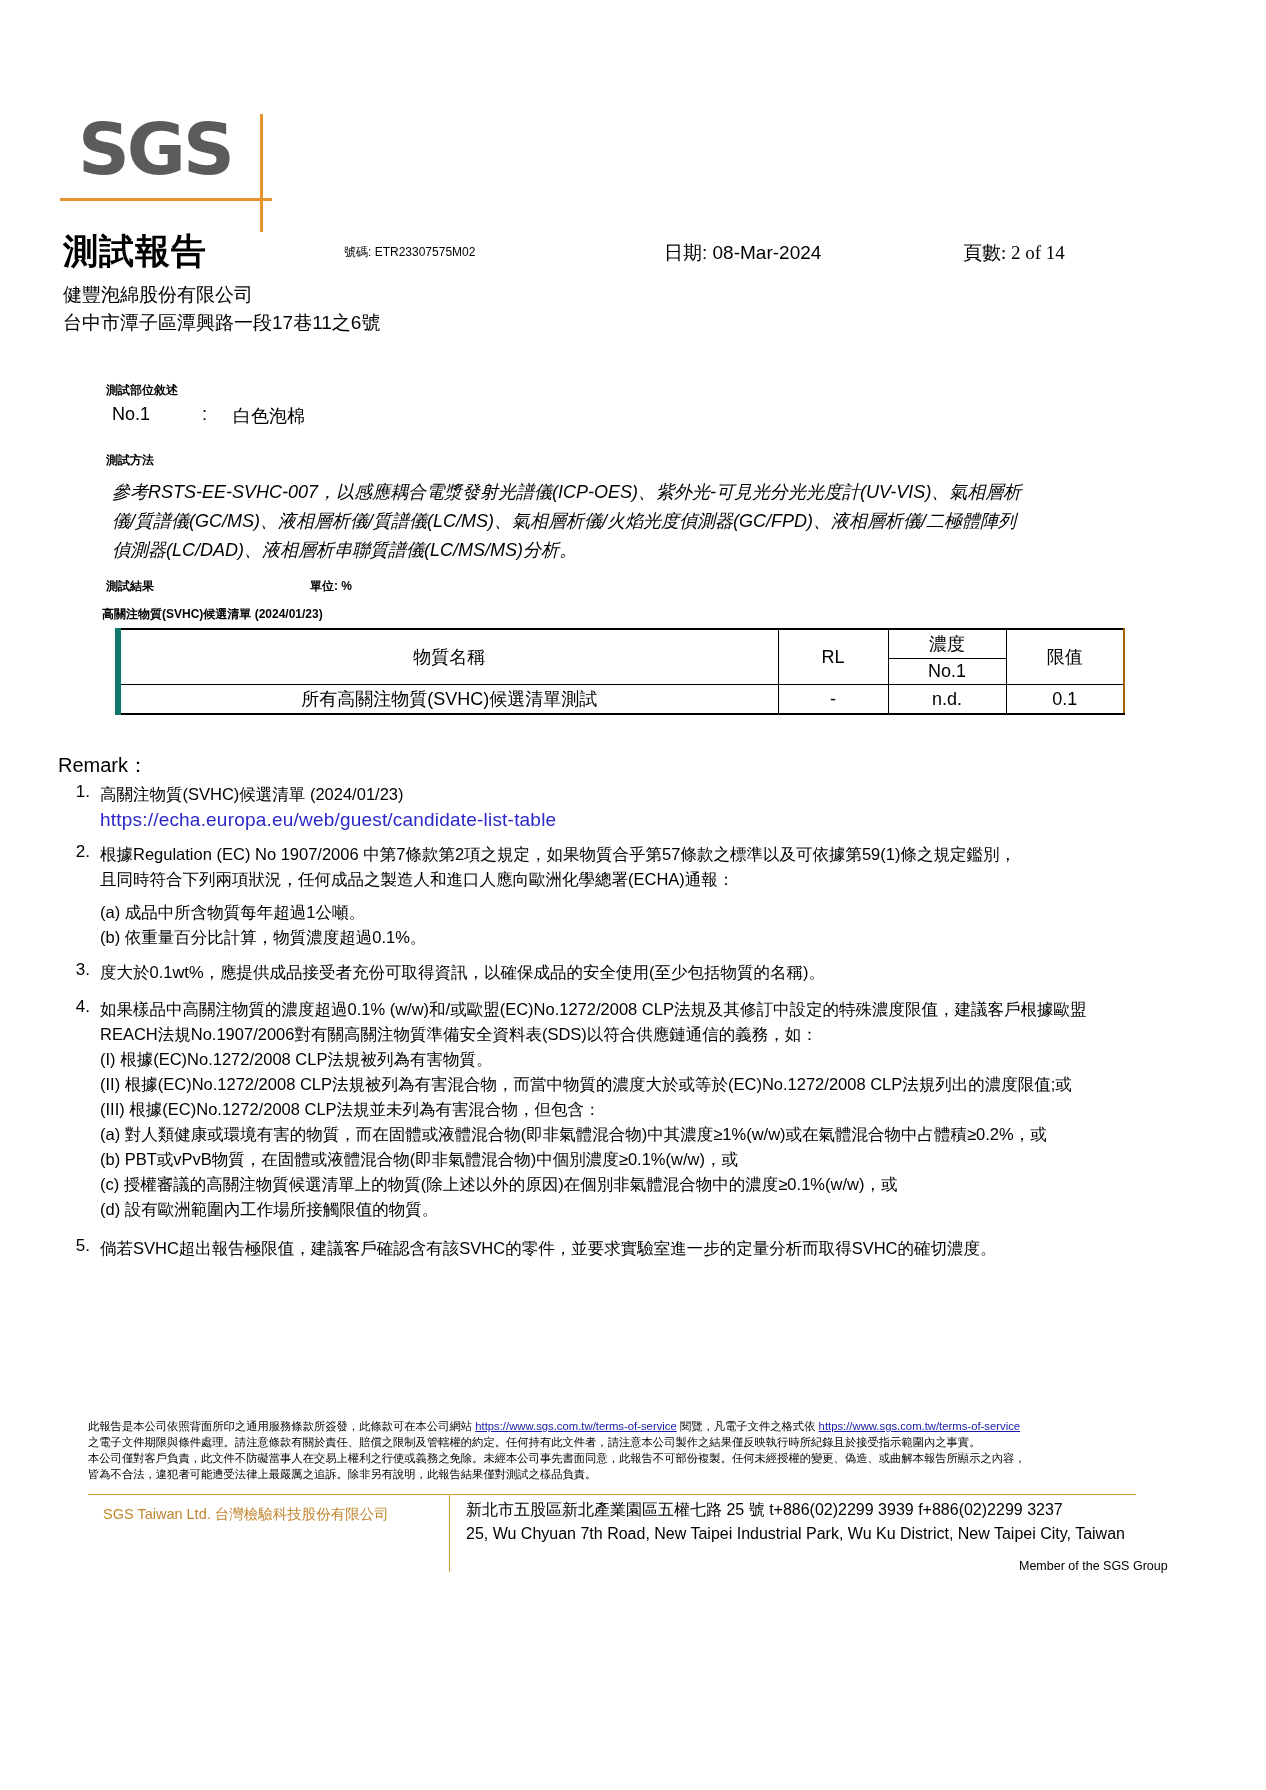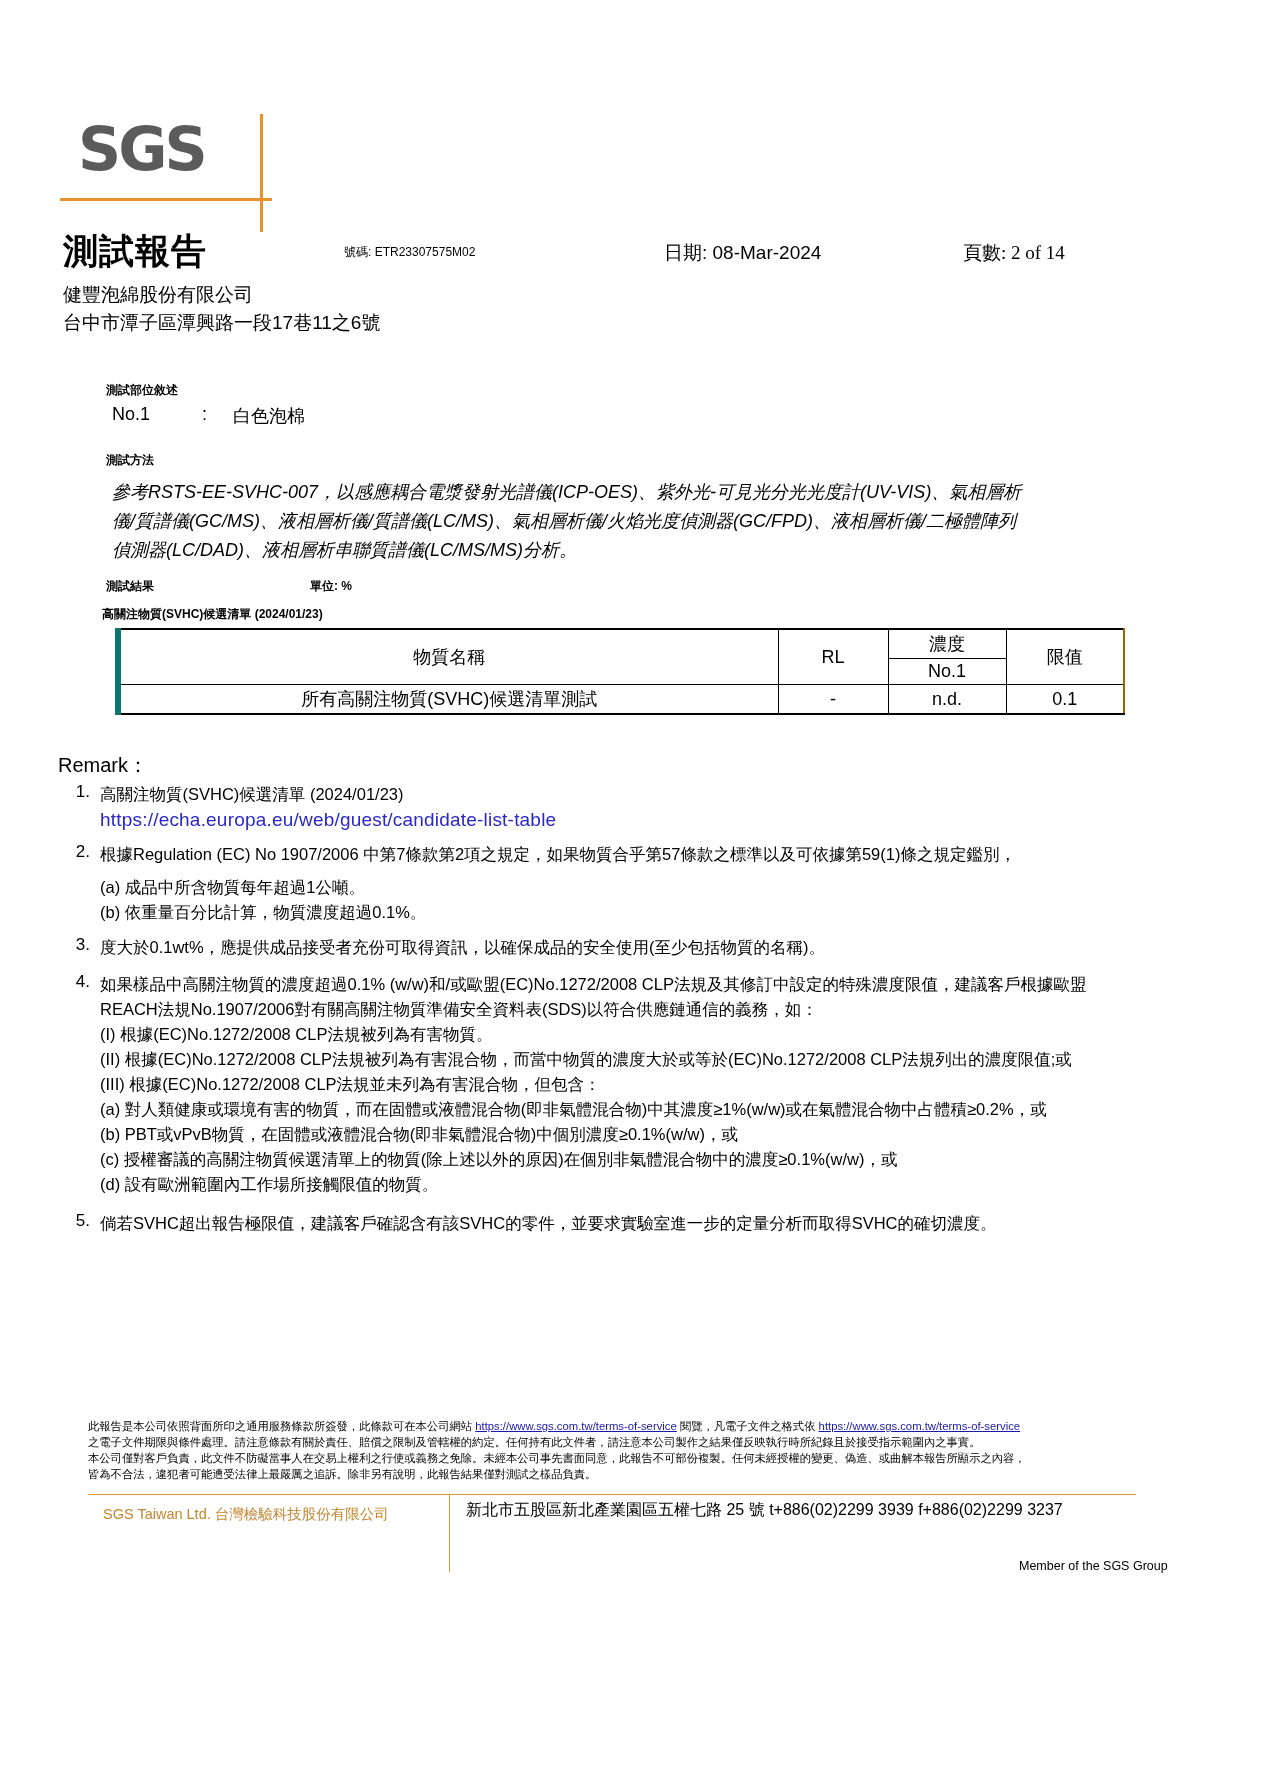--- a/index.html
+++ b/index.html
@@ -30,21 +30,21 @@
     top: 108px;
     width: 230px;
     height: 110px;
   }
   .logo-text {
     position: absolute;
     left: 0;
     top: -14px;
     font-family: "DejaVu Sans", sans-serif;
     font-weight: 700;
-    font-size: 60px;
+    font-size: 72px;
     letter-spacing: -3px;
     color: #5b5b5b;
     line-height: 110px;
   }
   .logo-hline {
     position: absolute;
     left: -18px;
     top: 90px;
     width: 212px;
     height: 3px;
@@ -310,20 +310,21 @@
         <span class="rnum">1.</span>
         <div class="rbody">
           <span class="ln">高關注物質(SVHC)候選清單 (2024/01/23)</span>
           <span class="ln link">https://echa.europa.eu/web/guest/candidate-list-table</span>
         </div>
       </div>
       <div class="ritem" style="margin-bottom: 10px;">
         <span class="rnum">2.</span>
         <div class="rbody">
           <span class="ln">根據Regulation (EC) No 1907/2006 中第7條款第2項之規定，如果物質合乎第57條款之標準以及可依據第59(1)條之規定鑑別，</span>
+          <span class="ln">且同時符合下列兩項狀況，任何成品之製造人和進口人應向歐洲化學總署(ECHA)通報：</span>
           <span class="gap"></span>
           <span class="ln">(a) 成品中所含物質每年超過1公噸。</span>
           <span class="ln">(b) 依重量百分比計算，物質濃度超過0.1%。</span>
         </div>
       </div>
       <div class="ritem" style="margin-bottom: 12px;">
         <span class="rnum">3.</span>
         <div class="rbody">
           <span class="ln">度大於0.1wt%，應提供成品接受者充份可取得資訊，以確保成品的安全使用(至少包括物質的名稱)。</span>
         </div>
@@ -353,15 +354,16 @@
   <div class="footer-legal" id="footer-legal">
       <div class="fl">此報告是本公司依照背面所印之通用服務條款所簽發，此條款可在本公司網站 <span class="u">https://www.sgs.com.tw/terms-of-service</span> 閱覽，凡電子文件之格式依 <span class="u">https://www.sgs.com.tw/terms-of-service</span></div>
       <div class="fl">之電子文件期限與條件處理。請注意條款有關於責任、賠償之限制及管轄權的約定。任何持有此文件者，請注意本公司製作之結果僅反映執行時所紀錄且於接受指示範圍內之事實。</div>
       <div class="fl">本公司僅對客戶負責，此文件不防礙當事人在交易上權利之行使或義務之免除。未經本公司事先書面同意，此報告不可部份複製。任何未經授權的變更、偽造、或曲解本報告所顯示之內容，</div>
       <div class="fl">皆為不合法，違犯者可能遭受法律上最嚴厲之追訴。除非另有說明，此報告結果僅對測試之樣品負責。</div>
     </div>
   <div class="foot-sep"></div>
   <div class="foot-vline"></div>
   <div class="foot-sgs">SGS Taiwan Ltd.  台灣檢驗科技股份有限公司</div>
   <div class="foot-addr1">新北市五股區新北產業園區五權七路 25 號  t+886(02)2299 3939     f+886(02)2299 3237</div>
+  <div class="foot-addr2">25, Wu Chyuan 7th Road, New Taipei Industrial Park, Wu Ku District, New Taipei City, Taiwan</div>
   <div class="foot-member">Member of the SGS Group</div>
 
 </div>
 
 </body></html>

